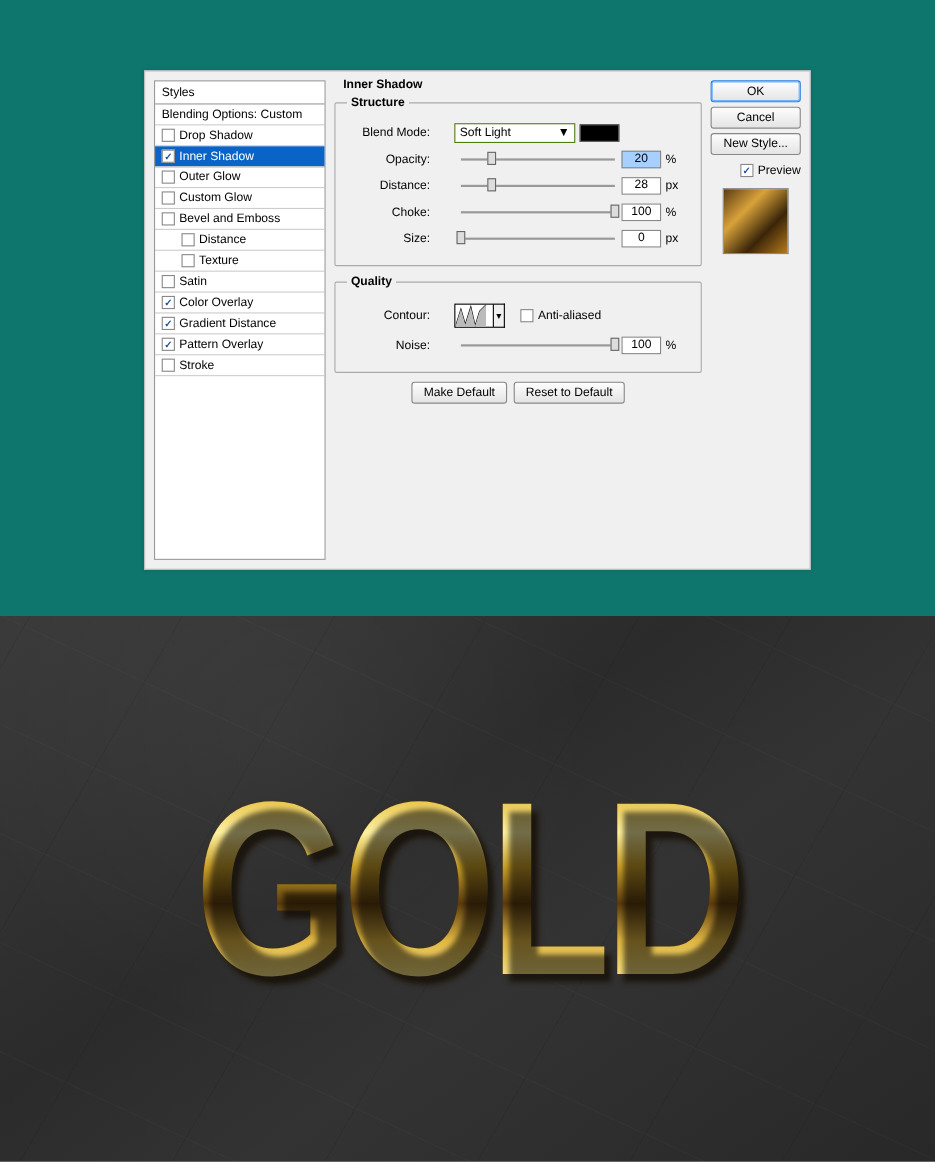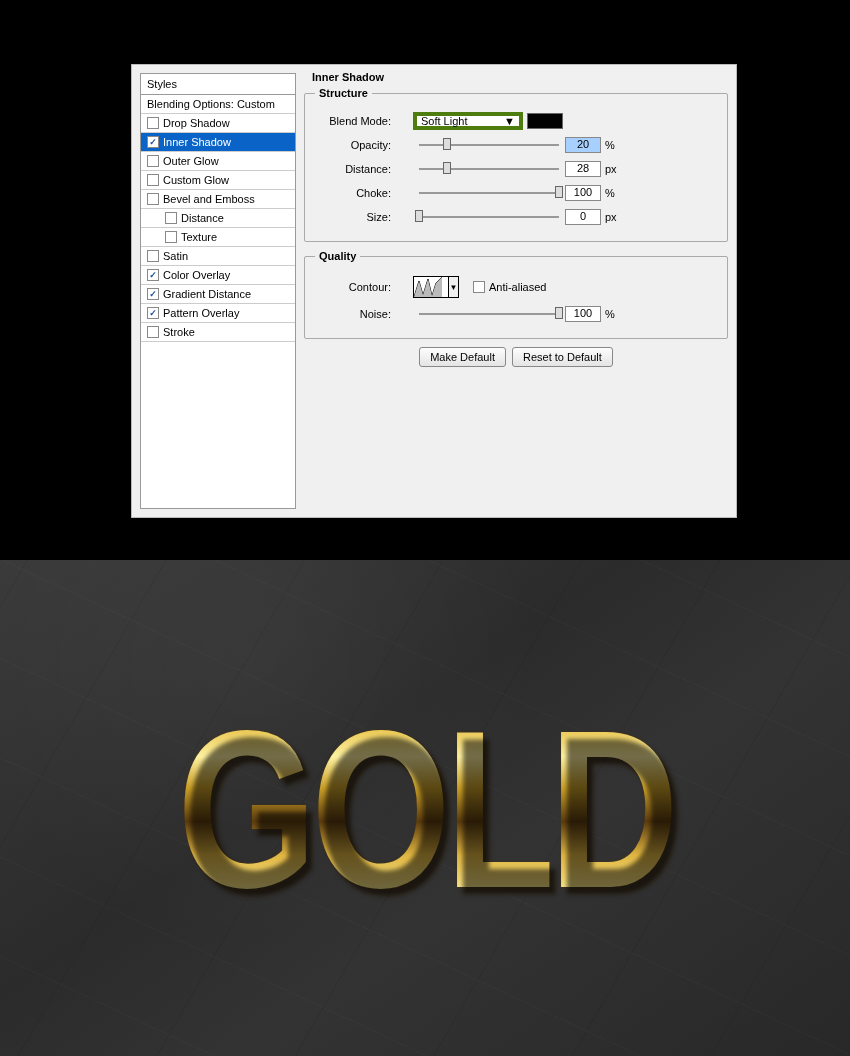--- a/index.html
+++ b/index.html
@@ -1,17 +1,17 @@
 <!DOCTYPE html>
 <html><head>
 <meta charset="utf-8">
 <style>
   * { box-sizing: border-box; font-family: Tahoma, Arial, sans-serif; font-size: 11px; }
   body { margin: 0; background: #fff; }
-  .canvas { width: 850px; height: 1056px; background: #000000; position: relative; }
+  .canvas { width: 850px; height: 1056px; background: #0f766e; position: relative; }
   .dialog {
     position: absolute; left: 131px; top: 64px; width: 606px; height: 454px;
     background: #f0f0f0; border: 1px solid #bbb; box-shadow: 0 0 4px rgba(0,0,0,0.15);
     display: flex; padding: 8px; gap: 8px;
   }
   .styles-panel {
     width: 156px; border: 1px solid #999; background: #fff; display: flex; flex-direction: column;
   }
   .styles-header { padding: 4px 6px; border-bottom: 1px solid #999; }
   .style-row {
@@ -29,21 +29,21 @@
     flex: 1; position: relative;
   }
   fieldset {
     border: 1px solid #aaa; border-radius: 2px; padding: 8px 10px 10px 10px; margin: 0 0 8px 0;
     background: #f0f0f0;
   }
   legend { padding: 0 4px; font-weight: bold; }
   .form-row { display: flex; align-items: center; margin: 4px 0; height: 20px; }
   .form-label { width: 76px; text-align: right; margin-right: 22px; }
   .dropdown {
-    width: 110px; height: 18px; border: 4px solid #4d7c0f; background: #fff; display: flex;
+    width: 110px; height: 18px; border: 1px solid #4d7c0f; background: #fff; display: flex;
     align-items: center; justify-content: space-between; padding: 0 4px;
   }
   .swatch { width: 36px; height: 16px; background: #000; border: 1px solid #666; margin-left: 4px; }
   .numbox { width: 36px; height: 16px; border: 1px solid #888; background: #fff; text-align: center; padding: 0 2px; }
   .numbox.hilite { background: #a8d0ff; }
   .unit { margin-left: 4px; }
   .slider {
     flex: 1; height: 14px; position: relative; display: flex; align-items: center; margin: 0 6px;
     max-width: 140px;
   }
@@ -254,20 +254,30 @@
           <span class="unit">%</span>
         </div>
       </fieldset>
 
       <div class="btn-row">
         <div class="btn">Make Default</div>
         <div class="btn">Reset to Default</div>
       </div>
     </div>
 
+    <div class="right-panel">
+      <div class="btn primary">OK</div>
+      <div class="btn">Cancel</div>
+      <div class="btn">New Style...</div>
+      <div style="display:flex;align-items:center;gap:4px;margin-top:4px;justify-content:flex-end;">
+        <span class="cb checked"></span>
+        <span>Preview</span>
+      </div>
+      <div class="preview-box"></div>
+    </div>
 
   </div>
 
   <div class="result">
     <span class="gold-text">GOLD</span>
   </div>
 
 </div>
 
 </body></html>

